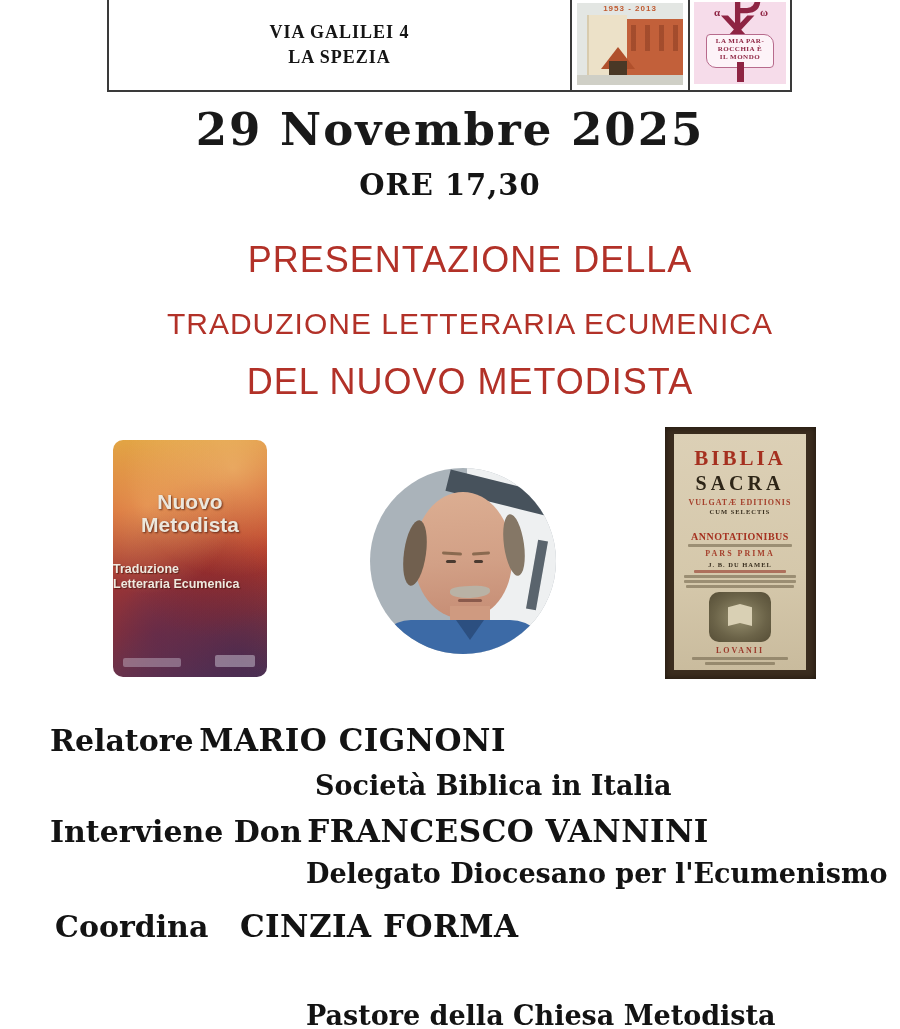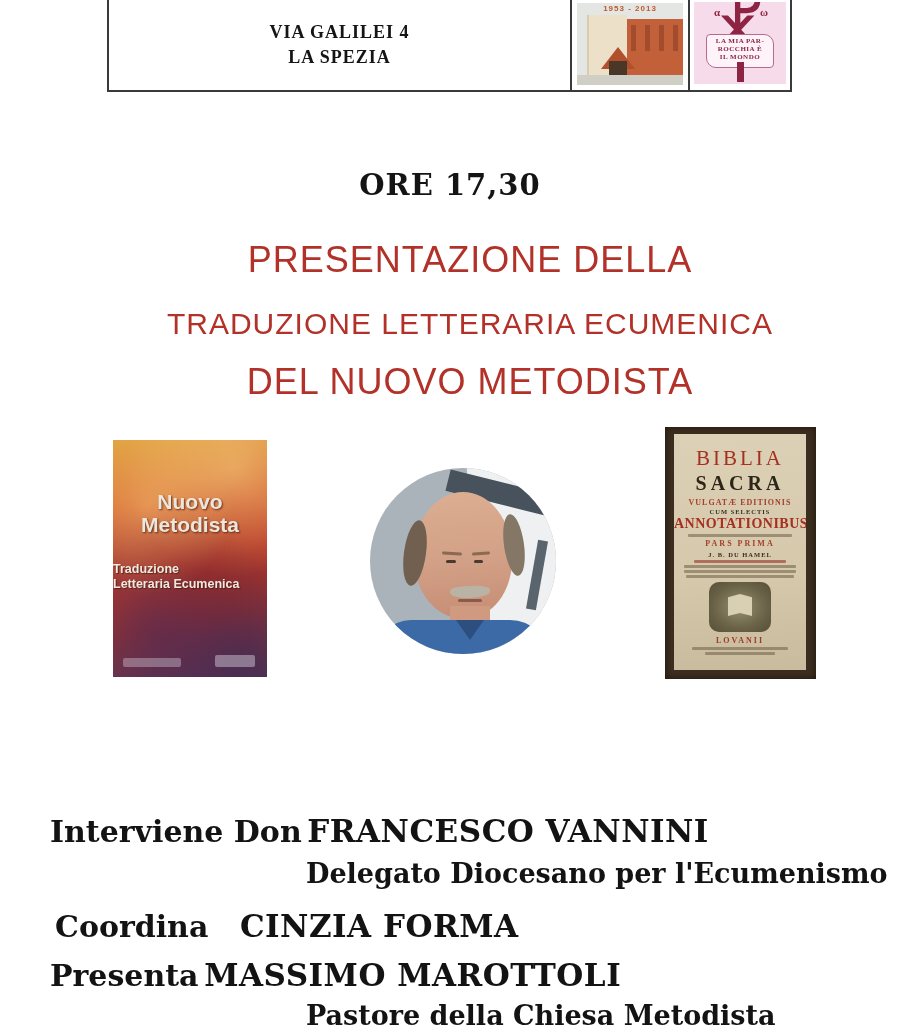--- a/index.html
+++ b/index.html
@@ -56,21 +56,21 @@
   .t3{top:361px;font-size:36px;letter-spacing:1px;}
 
   
   .bookcover{position:absolute;left:113px;top:440px;width:154px;height:237px;overflow:hidden;
       background:
         radial-gradient(circle at 22% 28%, rgba(255,214,130,.40), transparent 42%),
         radial-gradient(circle at 78% 12%, rgba(255,228,150,.45), transparent 45%),
         radial-gradient(circle at 62% 50%, rgba(150,30,22,.35), transparent 52%),
         radial-gradient(circle at 28% 82%, rgba(80,40,85,.55), transparent 58%),
         radial-gradient(circle at 80% 92%, rgba(50,35,80,.55), transparent 50%),
-        linear-gradient(170deg,#e0a23f 0%,#d2602f 28%,#bb3a28 52%,#9a3431 74%,#5b3a56 100%);}
+        linear-gradient(170deg,#e0a23f 0%,#d2602f 28%,#bb3a28 52%,#9a3431 74%,#5b3a56 100%); border-radius: 10px;}
   .bc-title{position:absolute;top:50px;left:0;width:100%;text-align:center;
             font-family:"Liberation Sans",sans-serif;font-weight:bold;font-size:21px;line-height:23px;
             color:#ece7dc;text-shadow:1px 1px 2px rgba(70,20,10,.75);}
   .bc-sub{position:absolute;top:122px;left:0;width:100%;text-align:left;
           font-family:"Liberation Sans",sans-serif;font-weight:bold;font-size:12.5px;line-height:15px;
           color:#efe9df;text-shadow:1px 1px 1px rgba(70,20,10,.7);}
   .bc-logo1{position:absolute;left:10px;bottom:10px;width:58px;height:9px;background:rgba(230,225,240,.35);border-radius:2px;}
   .bc-logo2{position:absolute;right:12px;bottom:10px;width:40px;height:12px;background:rgba(235,235,245,.4);border-radius:2px;}
 
   
@@ -97,25 +97,25 @@
             border-radius:40px 46px 0 0;}
   .pt-collar{position:absolute;left:86px;top:152px;width:28px;height:20px;background:#2c4f80;
              clip-path:polygon(0 0,100% 0,50% 100%);}
 
   
   .oldbible{position:absolute;left:665px;top:427px;width:151px;height:252px;background:#3b2d1f;
             box-shadow:inset 0 0 6px #1d140c;}
   .ob-page{position:absolute;left:9px;top:7px;right:10px;bottom:9px;
            background:linear-gradient(178deg,#dcd0b6 0%,#d5c8ab 60%,#c9bb9d 100%);
            text-align:center;font-family:"Liberation Serif",serif;overflow:hidden;}
-  .ob-biblia{margin-top:12px;font-size:21px;font-weight:normal;letter-spacing:3px;color:#a5301f;}
+  .ob-biblia{margin-top:12px;font-size:21px;font-weight:bold;letter-spacing:3px;color:#a5301f;}
   .ob-sacra{font-size:20px;font-weight:bold;letter-spacing:4px;color:#2d2517;margin-top:1px;}
   .ob-vulg{font-size:8px;font-weight:bold;letter-spacing:1px;color:#a5402c;margin-top:3px;}
   .ob-cum{font-size:6.5px;font-weight:bold;letter-spacing:1px;color:#3a3020;margin-top:1px;}
-  .ob-annot{font-size:14px;font-weight:bold;letter-spacing:0.5px;color:#a5301f;margin-top:1px;}
+  .ob-annot{font-size:10px;font-weight:bold;letter-spacing:0.5px;color:#a5301f;margin-top:16px;}
   .ob-pars{font-size:8px;font-weight:bold;letter-spacing:2px;color:#a5402c;margin-top:2px;}
   .ob-auth{font-size:6.5px;font-weight:bold;letter-spacing:1px;color:#3a3020;margin-top:3px;}
   .ob-lov{font-size:8px;font-weight:bold;letter-spacing:2px;color:#9c3a2c;margin-top:4px;}
   .tbar{height:3px;margin:2px auto;background:#6b5f46;opacity:.55;border-radius:1px;}
   .tbar.red{background:#9c4a3a;opacity:.7;}
   .ob-ornament{width:62px;height:50px;margin:4px auto 0;
       background:radial-gradient(ellipse at center,#97906f 0%,#6b6348 60%,#554d36 100%);
       border-radius:10px;position:relative;}
   .ob-ornament::after{content:"";position:absolute;left:19px;top:12px;width:24px;height:22px;
       background:#d9d0b4;clip-path:polygon(0 15%,50% 0,100% 15%,100% 100%,50% 86%,0 100%);}
@@ -165,20 +165,21 @@
         <div class="ribbon">
           <div>LA MIA PAR-</div>
           <div>ROCCHIA È</div>
           <div>IL MONDO</div>
         </div>
         <div class="stem"></div>
       </div>
     </div>
   </div>
 
+  <div class="date">29 Novembre 2025</div>
   <div class="time">ORE 17,30</div>
 
   <div class="rtitle t1">PRESENTAZIONE DELLA</div>
   <div class="rtitle t2">TRADUZIONE LETTERARIA ECUMENICA</div>
   <div class="rtitle t3">DEL NUOVO METODISTA</div>
 
   <div class="bookcover">
     <div class="bc-title">
       <div>Nuovo</div>
       <div>Metodista</div>
@@ -223,35 +224,38 @@
       <div class="tbar" style="width:112px"></div>
       <div class="tbar" style="width:112px"></div>
       <div class="tbar" style="width:108px"></div>
       <div class="ob-ornament"></div>
       <div class="ob-lov">LOVANII</div>
       <div class="tbar" style="width:96px"></div>
       <div class="tbar" style="width:70px"></div>
     </div>
   </div>
 
+  <div class="pline l1">
+    <span class="role">Relatore</span>
+    <span class="pname">MARIO CIGNONI</span>
+  </div>
+  <div class="pline l2">
+    <span class="aff">Società Biblica in Italia</span>
+  </div>
 
   <div class="pline l3">
     <span class="role">Interviene Don</span>
     <span class="pname">FRANCESCO VANNINI</span>
   </div>
   <div class="pline l4">
     <span class="aff">Delegato Diocesano per l'Ecumenismo</span>
   </div>
 
   <div class="pline l5">
     <span class="role">Coordina</span><span class="gap"></span>
     <span class="pname">CINZIA FORMA</span>
   </div>
 
-  <div class="pline l6">
-    <span class="role">Presenta</span>
-    <span class="pname">MASSIMO MAROTTOLI</span>
-  </div>
   <div class="pline l7">
     <span class="aff">Pastore della Chiesa Metodista</span>
   </div>
 
 </div>
 
 </body></html>

